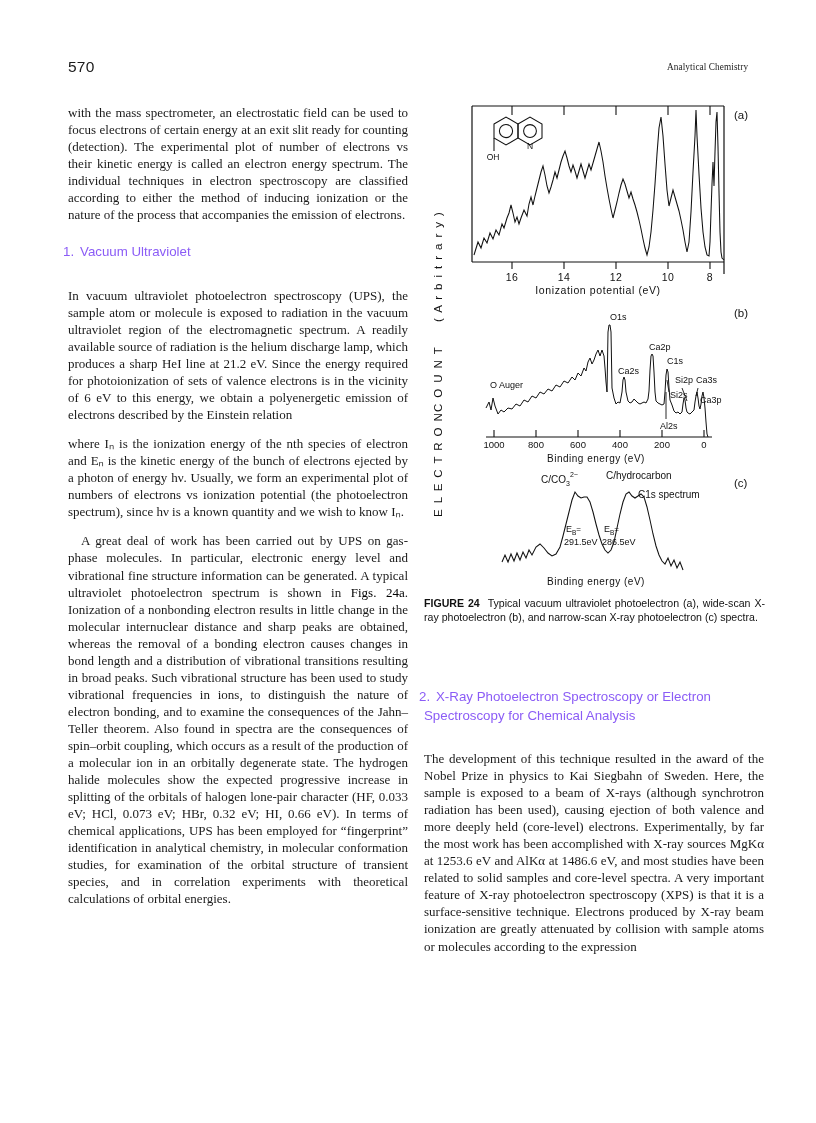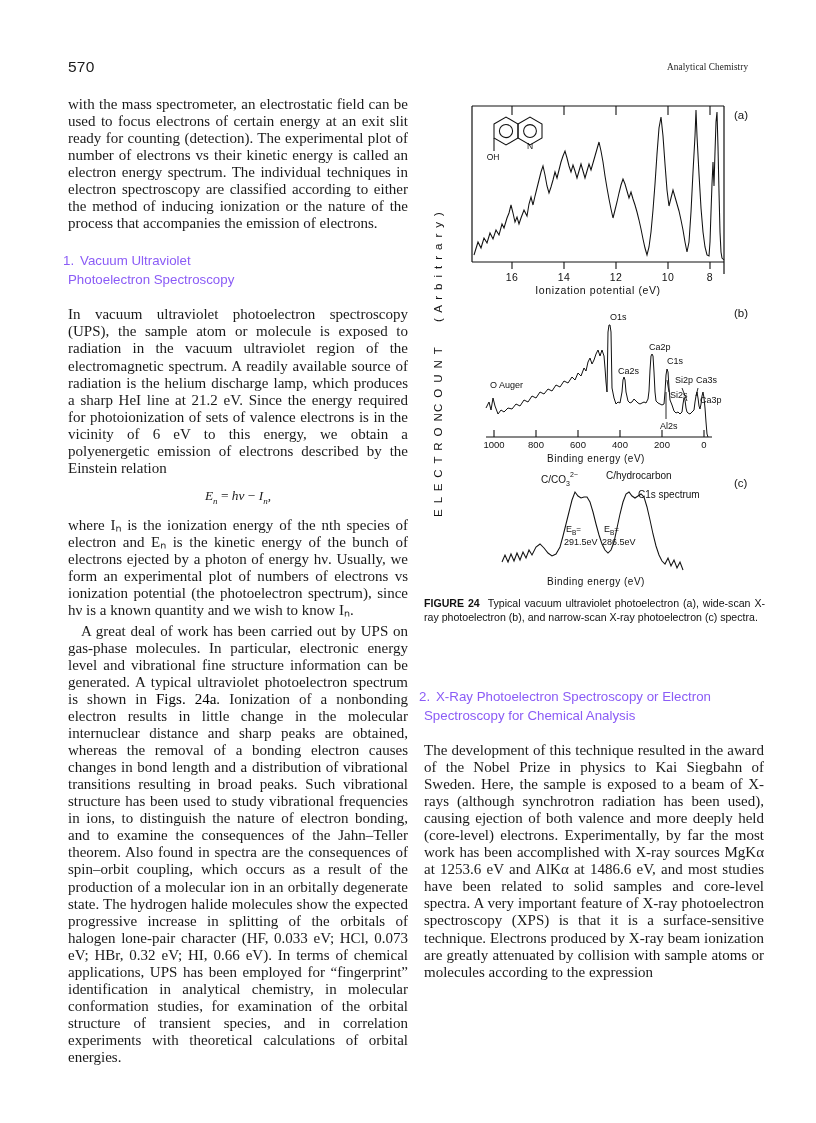--- a/index.html
+++ b/index.html
@@ -55,22 +55,22 @@
   
   .col {
     position: absolute;
     top: 92px;
     width: 340px;
   }
   .col-left  { left: 68px; }
   .col-right { left: 424px; }
 
   p.body {
-    margin: 4px 0 0 0;
-    font-size: 15px;
+    margin: 12px 0 0 0;
+    font-size: 13px;
     line-height: 17.05px;
     text-align: justify;
     text-justify: inter-word;
     hyphens: none;
     text-indent: 0;
   }
   p.body.indent { text-indent: 13px; }
 
   .eq {
     margin: 11px 0 11px 0;
@@ -136,31 +136,27 @@
 
   <div class="col col-left">
 
     <p class="body">with the mass spectrometer, an electrostatic field can be used to focus electrons of certain energy at an exit slit ready for counting (detection). The experimental plot of number of electrons vs their kinetic energy is called an electron energy spectrum. The individual techniques in electron spectroscopy are classified according to either the method of inducing ionization or the nature of the process that accompanies the emission of electrons.</p>
 
     <div style="height:20px"></div>
 
     <h2 class="sect">
       <span class="sect-wrap">
         <span class="sect-num">1.</span><span>Vacuum Ultraviolet</span>
-        <span class="sect-line2">Photoelectron Spectroscopy</span>
       </span>
     </h2>
 
     <div style="height:13px"></div>
 
     <p class="body">In vacuum ultraviolet photoelectron spectroscopy (UPS), the sample atom or molecule is exposed to radiation in the vacuum ultraviolet region of the electromagnetic spectrum. A readily available source of radiation is the helium discharge lamp, which produces a sharp HeI line at 21.2 eV. Since the energy required for photoionization of sets of valence electrons is in the vicinity of 6 eV to this energy, we obtain a polyenergetic emission of electrons described by the Einstein relation</p>
 
-    <div class="eq">
-      <i>E</i><sub>n</sub> = <i>hν</i> − <i>I</i><sub>n</sub>,
-    </div>
 
     <p class="body">where Iₙ is the ionization energy of the nth species of electron and Eₙ is the kinetic energy of the bunch of electrons ejected by a photon of energy hν. Usually, we form an experimental plot of numbers of electrons vs ionization potential (the photoelectron spectrum), since hν is a known quantity and we wish to know Iₙ.</p>
 
     <p class="body indent"><span>A great deal of work has been carried out by UPS on gas-phase molecules. In particular, electronic energy level and vibrational fine structure information can be generated. A typical ultraviolet photoelectron spectrum is shown in </span><span class="xref">Figs. 24a</span><span>. Ionization of a nonbonding electron results in little change in the molecular internuclear distance and sharp peaks are obtained, whereas the removal of a bonding electron causes changes in bond length and a distribution of vibrational transitions resulting in broad peaks. Such vibrational structure has been used to study vibrational frequencies in ions, to distinguish the nature of electron bonding, and to examine the consequences of the Jahn–Teller theorem. Also found in spectra are the consequences of spin–orbit coupling, which occurs as a result of the production of a molecular ion in an orbitally degenerate state. The hydrogen halide molecules show the expected progressive increase in splitting of the orbitals of halogen lone-pair character (HF, 0.033 eV; HCl, 0.073 eV; HBr, 0.32 eV; HI, 0.66 eV). In terms of chemical applications, UPS has been employed for “fingerprint” identification in analytical chemistry, in molecular conformation studies, for examination of the orbital structure of transient species, and in correlation experiments with theoretical calculations of orbital energies.</span></p>
   </div>
 
   <div class="figure">
     <svg width="340" height="500" viewBox="0 0 340 500">
 
       <g font-family="Liberation Sans, sans-serif" font-size="11.5" fill="#111" letter-spacing="1.4">

